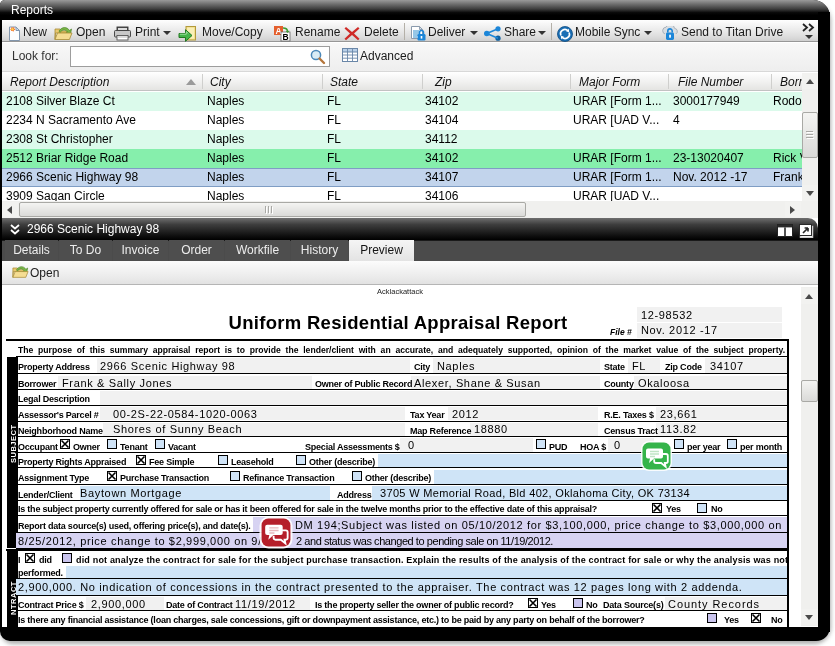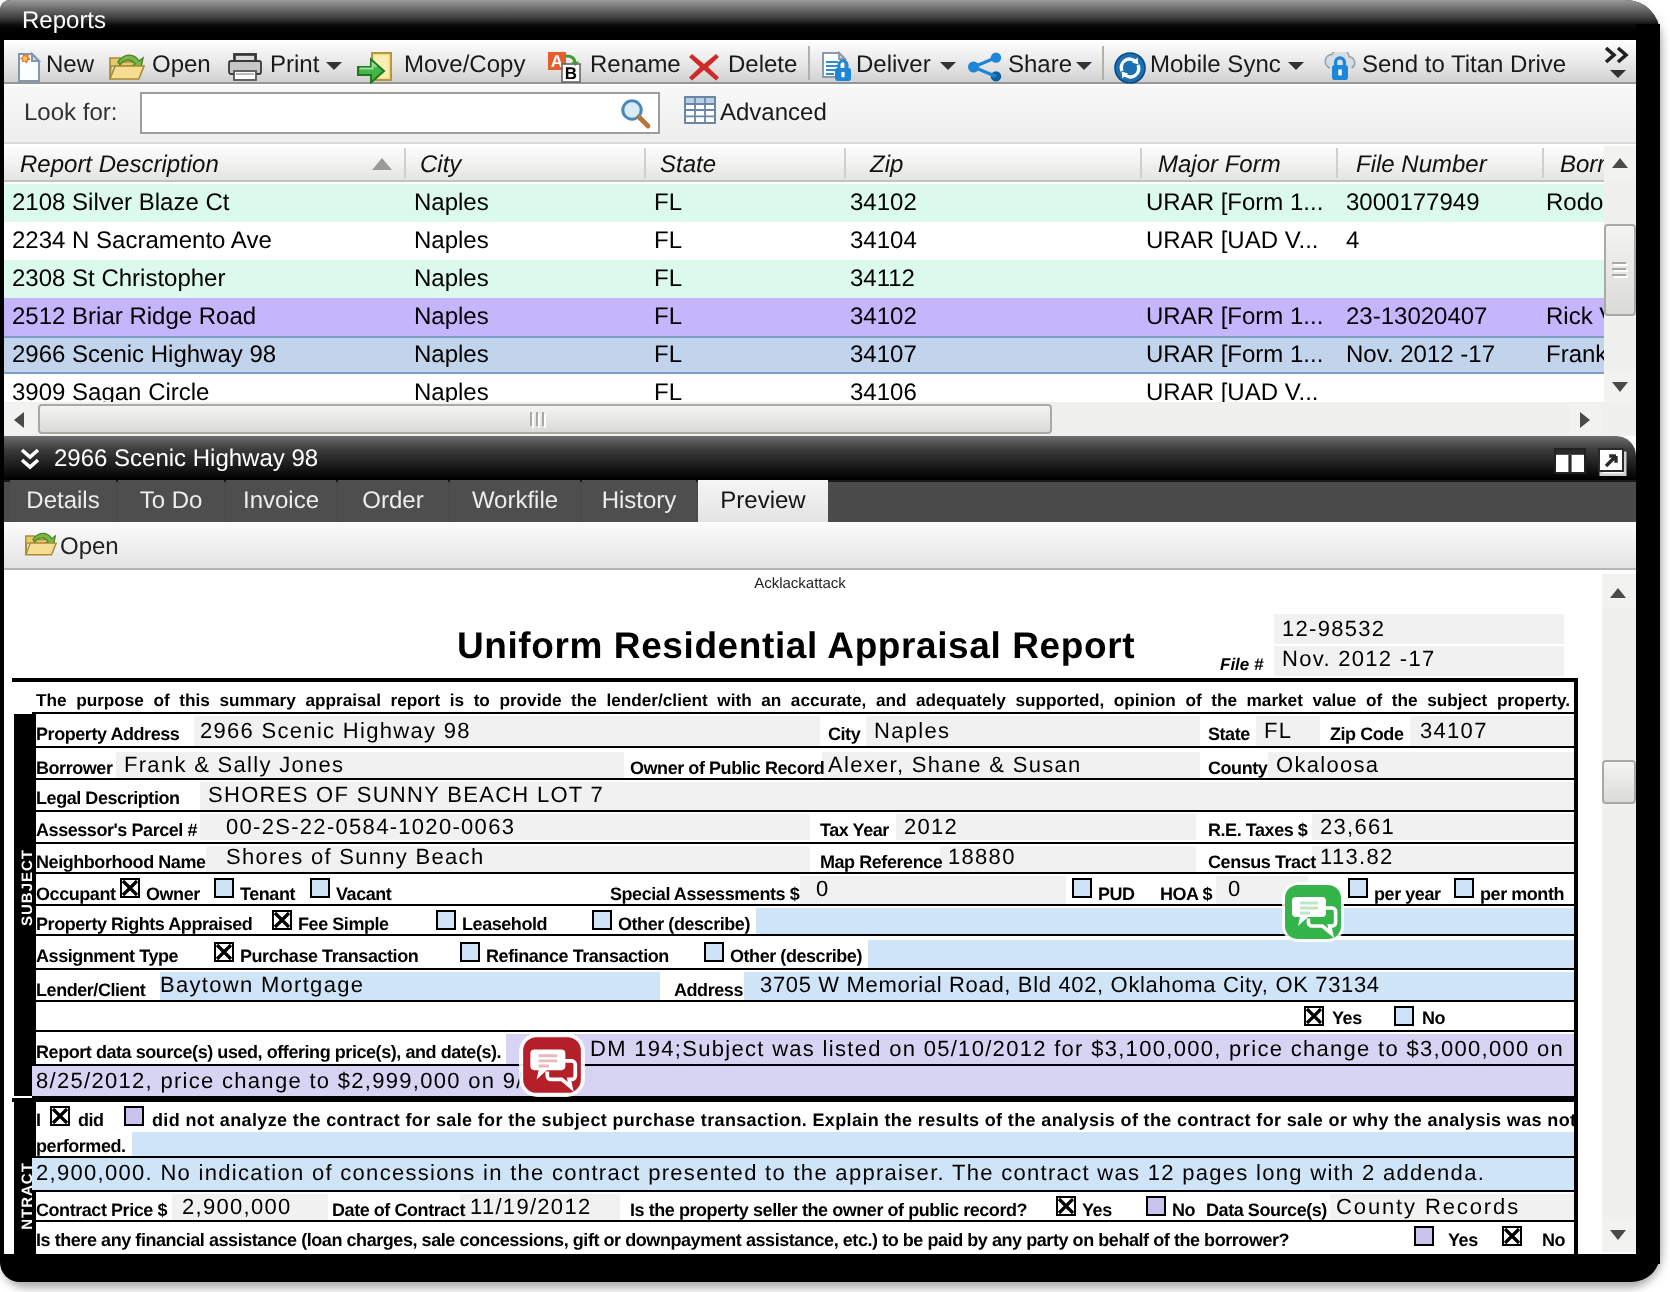--- a/index.html
+++ b/index.html
@@ -129,21 +129,21 @@
     <span class="gc" style="left:423px">34104</span>
     <span class="gc" style="left:571px">URAR [UAD V...</span>
     <span class="gc" style="left:671px">4</span>
 </div>
 <div class="grow" style="top:130px;background:#dbfaeb">
   <span class="gc" style="left:4px">2308 St Christopher</span>
     <span class="gc" style="left:205px">Naples</span>
     <span class="gc" style="left:325px">FL</span>
     <span class="gc" style="left:423px">34112</span>
 </div>
-<div class="grow" style="top:149px;background:#c4b5fd">
+<div class="grow" style="top:149px;background:#86efac">
   <span class="gc" style="left:4px">2512 Briar Ridge Road</span>
     <span class="gc" style="left:205px">Naples</span>
     <span class="gc" style="left:325px">FL</span>
     <span class="gc" style="left:423px">34102</span>
     <span class="gc" style="left:571px">URAR [Form 1...</span>
     <span class="gc" style="left:671px">23-13020407</span>
     <span class="gc" style="left:771px">Rick V</span>
 </div>
 <div class="grow" style="top:168px;background:#c2d4ec;border-top:1px solid #7f9dc4;border-bottom:1px solid #7f9dc4;height:19px">
   <span class="gc" style="left:4px;top:1px">2966 Scenic Highway 98</span>
@@ -238,21 +238,20 @@
  <span class="abs fval" style="left:46px;top:1.5px">Frank &amp; Sally Jones</span>
  <span class="abs flbl" style="left:299px;top:4px">Owner of Public Record</span>
  <span class="abs fval" style="left:398px;top:1.5px">Alexer, Shane &amp; Susan</span>
  <span class="abs flbl" style="left:588px;top:4px">County</span>
  <span class="abs fval" style="left:622px;top:1.5px">Okaloosa</span>
 </div>
 
 <div class="frow" style="top:390px;height:16px">
  <div class="gb" style="left:84px;top:1px;width:687px;height:14px"></div>
  <span class="abs flbl" style="left:2px;top:4px">Legal Description</span>
- <span class="abs fval" style="left:88px;top:2px">SHORES OF SUNNY BEACH LOT 7</span>
 </div>
 
 <div class="frow" style="top:406px;height:15.5px">
  <div class="gb" style="left:84px;top:1px;width:305px;height:13px"></div>
  <div class="gb" style="left:432px;top:1px;width:150px;height:13px"></div>
  <div class="gb" style="left:640px;top:1px;width:131px;height:13px"></div>
  <span class="abs flbl" style="left:2px;top:4px">Assessor's Parcel #</span>
  <span class="abs fval" style="left:97px;top:1.5px">00-2S-22-0584-1020-0063</span>
  <span class="abs flbl" style="left:394px;top:4px">Tax Year</span>
  <span class="abs fval" style="left:436px;top:1.5px">2012</span>
@@ -328,38 +327,40 @@
 <div class="frow" style="top:485px;height:16px">
  <div class="bb" style="left:64px;top:1px;width:250px;height:14px"></div>
  <div class="bb" style="left:356px;top:1px;width:415px;height:14px"></div>
  <span class="abs flbl" style="left:2px;top:4.5px">Lender/Client</span>
  <span class="abs fval" style="left:64px;top:2px">Baytown Mortgage</span>
  <span class="abs flbl" style="left:321px;top:4.5px">Address</span>
  <span class="abs fval" style="left:364px;top:2px;letter-spacing:0.33px">3705 W Memorial Road, Bld 402, Oklahoma City, OK 73134</span>
 </div>
 
 <div class="frow" style="top:501px;height:14.5px">
+ <span class="abs flbl" style="left:2px;top:3px">Is the subject property currently offered for sale or has it been offered for sale in the twelve months prior to the effective date of this appraisal?</span>
  <span class="cb" style="left:636px;top:1.5px"></span>
     <svg class="abs" style="left:636px;top:1.5px" width="10" height="10">
       <path d="M1.5 1.5 L8.5 8.5 M8.5 1.5 L1.5 8.5" stroke="#000" stroke-width="1.6"></path>
     </svg>
  <span class="abs flbl" style="left:650px;top:3px">Yes</span>
  <span class="cb cbb" style="left:681px;top:1.5px"></span>
  <span class="abs flbl" style="left:695px;top:3px">No</span>
 </div>
 
 <div class="frow" style="top:515.5px;height:17px">
  <div class="lb" style="left:237px;top:1px;width:534px;height:15px"></div>
  <span class="abs flbl" style="left:2px;top:5px">Report data source(s) used, offering price(s), and date(s).</span>
  <span class="abs fval" style="left:279px;top:3px">DM 194;Subject was listed on 05/10/2012 for $3,100,000, price change to $3,000,000 on</span>
 </div>
 
 <div class="frow" style="top:532.5px;height:16px">
  <div class="lb" style="left:0px;top:0px;width:771px;height:15px"></div>
  <span class="abs fval" style="left:2px;top:2px">8/25/2012, price change to $2,999,000 on 9/</span>
+ <span class="abs fval" style="left:280px;top:2px;letter-spacing:-0.44px">2 and status was changed to pending sale on 11/19/2012.</span>
 </div>
 
 <div class="abs" style="left:6px;top:548.5px;width:783px;height:2.5px;background:#000"></div>
 
 <div class="frow" style="top:551px;height:27.5px">
  <span class="abs flbl" style="left:2px;top:3.5px">I</span>
  <span class="cb" style="left:9px;top:1.5px"></span>
     <svg class="abs" style="left:9px;top:1.5px" width="10" height="10">
       <path d="M1.5 1.5 L8.5 8.5 M8.5 1.5 L1.5 8.5" stroke="#000" stroke-width="1.6"></path>
     </svg>

